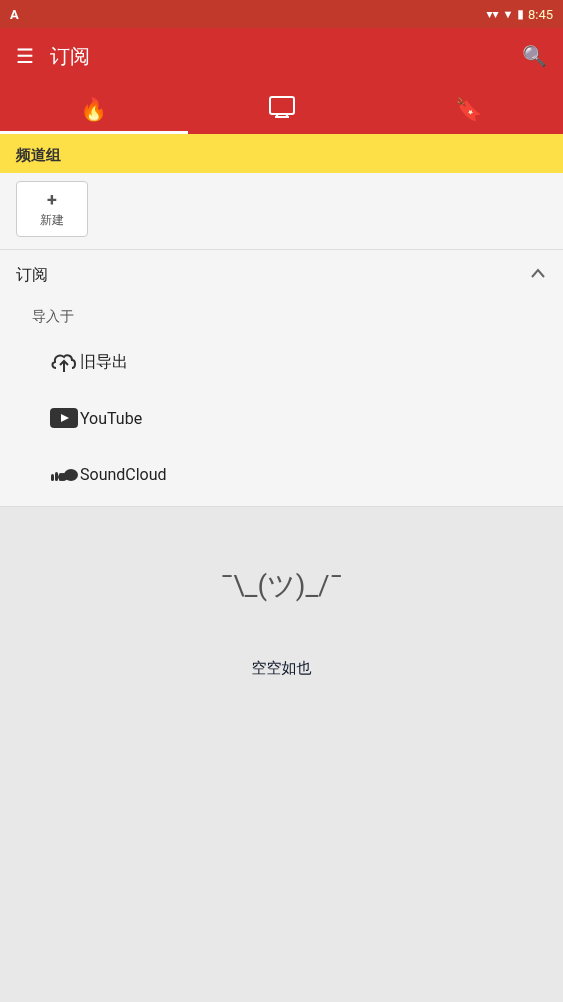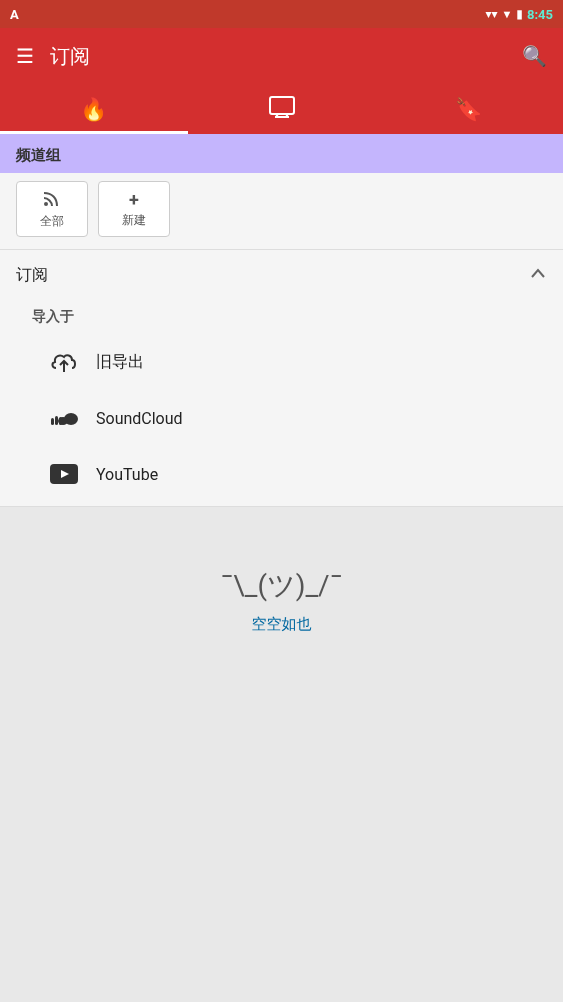--- a/index.html
+++ b/index.html
@@ -27,23 +27,23 @@
     .status-bar-right {
       display: flex;
       align-items: center;
       gap: 4px;
     }
     .status-icon {
       color: white;
       font-size: 11px;
     }
     .status-time {
-      color: #5eead4;
+      color: #fef9c3;
       font-size: 13px;
-      font-weight: bold;
+      font-weight: normal;
     }
     .status-app-icon {
       color: white;
       font-size: 13px;
       font-weight: bold;
     }
 
     
     .app-bar {
       background: #d32f2f;
@@ -103,21 +103,21 @@
     .content {
       background: #f5f5f5;
     }
 
     
     .section-header {
       padding: 12px 16px 8px;
       font-size: 15px;
       font-weight: 600;
       color: #333;
-      background: #c4b5fd;
+      background: #fde047;
     }
 
     .channel-group-row {
       display: flex;
       padding: 8px 16px 12px;
       gap: 10px;
       background: #f5f5f5;
     }
 
     .channel-group-btn {
@@ -164,31 +164,31 @@
     }
     .subscription-chevron {
       font-size: 18px;
       color: #666;
     }
 
     .sub-group-label {
       padding: 8px 32px;
       font-size: 14px;
       color: #555;
-      font-weight: 700;
+      font-weight: 400;
       background: #f5f5f5;
     }
 
     .sub-item {
       display: flex;
       align-items: center;
       padding: 12px 16px 12px 48px;
       background: #f5f5f5;
       cursor: pointer;
-      gap: 16px;
+      gap: 0;
     }
     .sub-item-icon {
       width: 32px;
       height: 32px;
       display: flex;
       align-items: center;
       justify-content: center;
       font-size: 20px;
       color: #333;
       flex-shrink: 0;
@@ -205,29 +205,30 @@
     }
 
     
     .empty-state {
       display: flex;
       flex-direction: column;
       align-items: center;
       justify-content: center;
       padding: 60px 16px;
       background: #e8e8e8;
+      gap: 44px;
     }
     .empty-kaomoji {
       font-size: 28px;
       color: #555;
       margin-bottom: 10px;
     }
     .empty-text {
       font-size: 15px;
-      color: #0369a1;
+      color: #0f172a;
     }
 
     
     .hamburger { font-size: 20px; }
 
     
     .wifi-icon { font-size: 12px; }
     .battery-icon { font-size: 12px; }
   </style>
 </head>
@@ -269,30 +270,20 @@
     <span class="tab-icon">🔖</span>
   </div>
 </div>
 
 <div class="content">
 
   <div class="section-header">频道组</div>
 
   <div class="channel-group-row">
     <div class="channel-group-btn">
-      <span class="icon">
-        <svg width="18" height="18" viewBox="0 0 18 18" fill="none">
-          <circle cx="3" cy="15" r="2" fill="#555"></circle>
-          <path d="M1 9 C5 9, 9 13, 9 17" stroke="#555" stroke-width="2" fill="none"></path>
-          <path d="M1 4 C9 4, 14 9, 14 17" stroke="#555" stroke-width="2" fill="none"></path>
-        </svg>
-      </span>
-      <span class="label">全部</span>
-    </div>
-    <div class="channel-group-btn">
       <span class="icon" style="font-size:18px;color:#555;font-weight:bold;">+</span>
       <span class="label">新建</span>
     </div>
   </div>
 
   <div class="divider"></div>
 
   <div class="subscription-header">
     <span class="subscription-title">订阅</span>
     <span class="subscription-chevron">
@@ -306,45 +297,45 @@
 
   <div class="sub-item">
     <div class="sub-item-icon">
       <svg width="28" height="24" viewBox="0 0 28 24" fill="none">
         <path d="M6 18 C2 18, 1 13, 5 12 C4 6, 10 4, 14 7 C16 4, 22 5, 22 10 C26 10, 26 18, 22 18" stroke="#333" stroke-width="2" fill="none"></path>
         <line x1="14" y1="22" x2="14" y2="12" stroke="#333" stroke-width="2"></line>
         <polyline points="10,15 14,11 18,15" stroke="#333" stroke-width="2" fill="none"></polyline>
       </svg>
     </div>
     <span class="sub-item-label">旧导出</span>
+  </div>
+
+  <div class="sub-item">
+    <div class="sub-item-icon">
+      <svg width="30" height="22" viewBox="0 0 30 22" fill="none">
+        <rect x="1" y="1" width="28" height="20" rx="4" fill="#333"></rect>
+        <polygon points="12,7 12,15 20,11" fill="white"></polygon>
+      </svg>
+    </div>
+    <span class="sub-item-label">YouTube</span>
   </div>
 
   <div class="sub-item">
     <div class="sub-item-icon">
       <svg width="30" height="20" viewBox="0 0 30 20" fill="none">
         <ellipse cx="22" cy="11" rx="7" ry="6" fill="#333"></ellipse>
         <ellipse cx="14" cy="13" rx="5" ry="4" fill="#333"></ellipse>
         <rect x="2" y="10" width="3" height="7" rx="1.5" fill="#333"></rect>
         <rect x="6" y="8" width="3" height="9" rx="1.5" fill="#333"></rect>
         <rect x="10" y="9" width="3" height="8" rx="1.5" fill="#333"></rect>
       </svg>
     </div>
     <span class="sub-item-label">SoundCloud</span>
   </div>
 
-  <div class="sub-item">
-    <div class="sub-item-icon">
-      <svg width="30" height="22" viewBox="0 0 30 22" fill="none">
-        <rect x="1" y="1" width="28" height="20" rx="4" fill="#333"></rect>
-        <polygon points="12,7 12,15 20,11" fill="white"></polygon>
-      </svg>
-    </div>
-    <span class="sub-item-label">YouTube</span>
-  </div>
-
 
 
   <div class="bottom-divider"></div>
 
 </div>
 
 <div class="empty-state">
   <div class="empty-kaomoji">¯\_(ツ)_/¯</div>
   <div class="empty-text">空空如也</div>
 </div>

